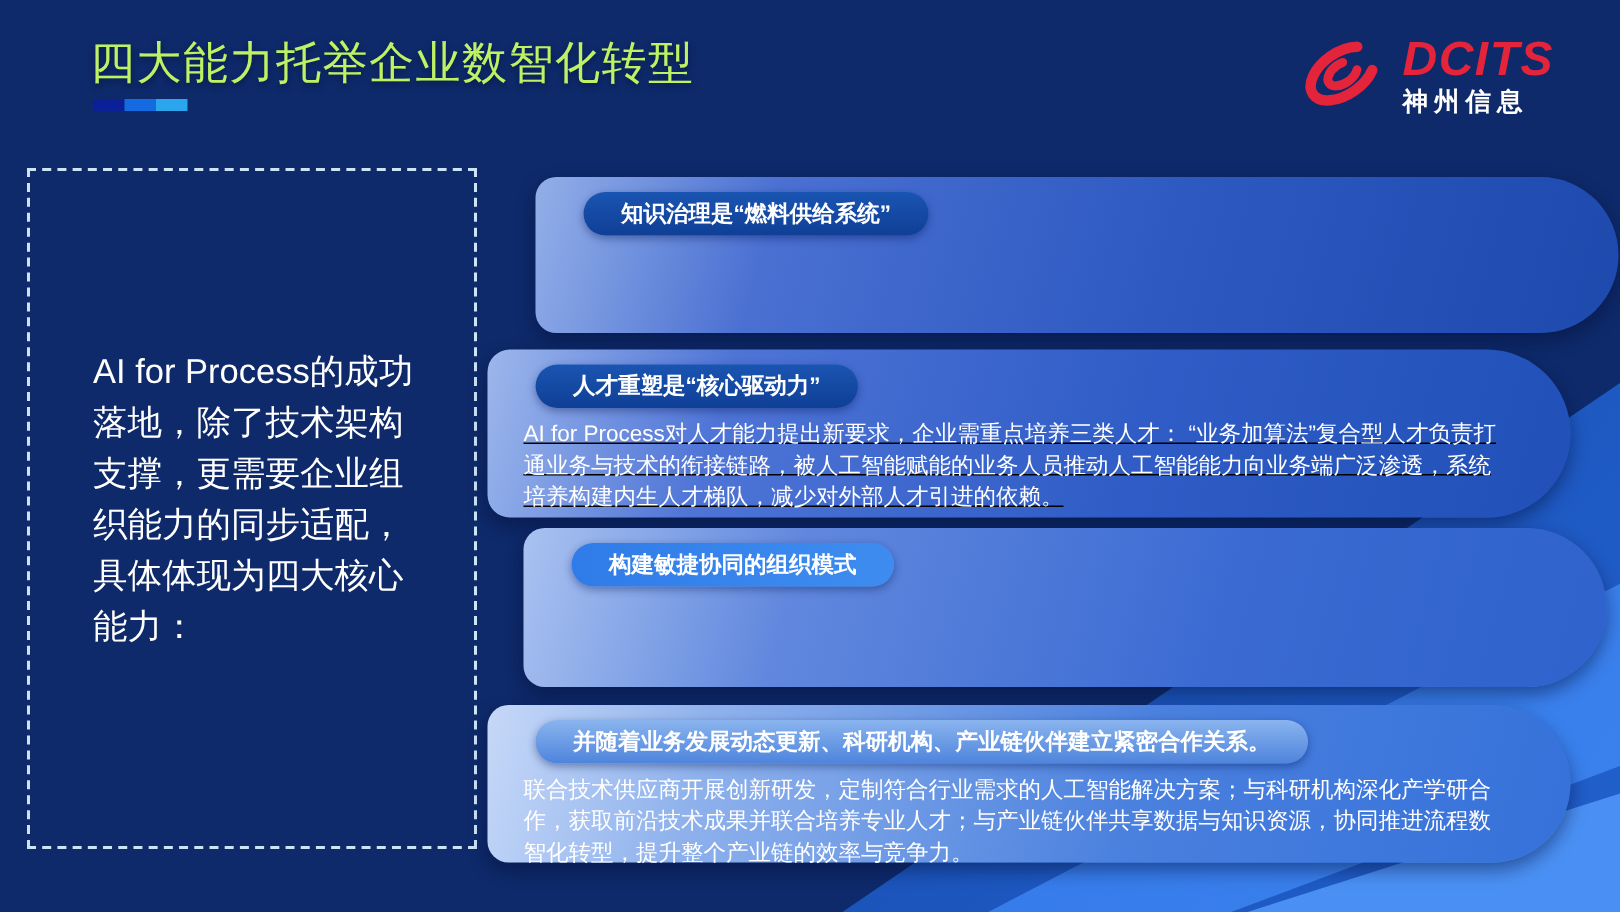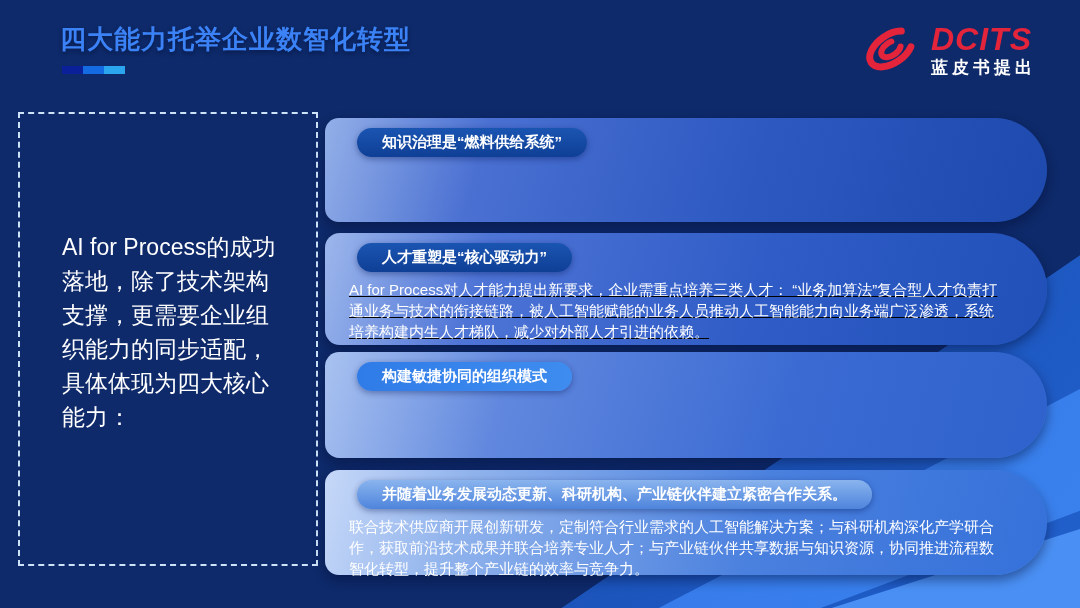--- a/index.html
+++ b/index.html
@@ -10,21 +10,21 @@
   }
   
   .dec{position:absolute;inset:0;z-index:0;}
   .dec1{background:linear-gradient(130deg,#143e92 0%,#1c55bc 70%,#2160cc 100%);
         clip-path:polygon(100% 42%,100% 100%,52% 100%);}
   .dec2{background:linear-gradient(130deg,#2a6ade 0%,#3b82ee 100%);
         clip-path:polygon(100% 64%,100% 84%,76% 100%,61% 100%);}
   .dec3{background:#4a90f4;clip-path:polygon(100% 87%,100% 100%,77% 100%);}
   
   .title{position:absolute;z-index:2;left:60px;top:22px;margin:0;
-         font-size:26px;font-weight:700;color:#3b82f6;letter-spacing:1px;
+         font-size:30px;font-weight:400;color:#bef264;letter-spacing:1px;
          text-shadow:0 2px 4px rgba(0,10,40,.5);}
   .underline{position:absolute;z-index:2;left:62px;top:66px;display:flex;}
   .underline span{width:21px;height:8px;}
   .underline span:nth-child(1){background:#0a2098;}
   .underline span:nth-child(2){background:#146ae0;}
   .underline span:nth-child(3){background:#2ba6ee;}
   .logo{position:absolute;z-index:2;right:44px;top:22px;display:flex;align-items:center;gap:10px;}
   .logo svg{width:60px;height:54px;}
   .logo-text{display:flex;flex-direction:column;line-height:1;}
   .logo-brand{font-style:italic;font-weight:900;font-size:32px;color:#e3243b;letter-spacing:1px;}
@@ -34,25 +34,25 @@
          border:2px dashed #cde3f8;box-sizing:border-box;}
   .intro p{margin:116px 26px 0 42px;font-size:23px;line-height:34px;
            color:#ffffff;font-weight:400;}
   
   .cards{position:absolute;z-index:2;left:325px;top:118px;width:722px;height:456px;}
   .card{position:absolute;left:0;width:722px;box-sizing:border-box;
         padding:10px 42px 10px 24px;
         border-radius:16px 60px 60px 16px;
         box-shadow:0 5px 12px rgba(3,12,48,.45);}
   .card1{top:0;height:104px;
-         background:linear-gradient(105deg,#93afe8 0%,#4a70d2 22%,#2c58c0 60%,#1e4aae 100%);}
+         background:linear-gradient(105deg,#93afe8 0%,#4a70d2 22%,#2c58c0 60%,#1e4aae 100%);margin-left:32px;}
   .card2{top:115px;height:112px;
          background:linear-gradient(105deg,#9db7ec 0%,#4e74d6 22%,#2f5cc6 60%,#2150b8 100%);text-decoration:underline;}
   .card3{top:234px;height:106px;
-         background:linear-gradient(105deg,#a9c2f0 0%,#6188de 25%,#3a6ad2 65%,#2f62cc 100%);}
+         background:linear-gradient(105deg,#a9c2f0 0%,#6188de 25%,#3a6ad2 65%,#2f62cc 100%);margin-left:24px;}
   .card4{top:352px;height:105px;
          background:linear-gradient(105deg,#c6d8f8 0%,#8fb2ec 20%,#4a80de 60%,#3571da 100%);}
   .pill{display:inline-block;margin-left:8px;padding:5px 25px;border-radius:999px;
         font-size:15px;font-weight:700;color:#ffffff;
         box-shadow:0 2px 6px rgba(0,20,80,.4);}
   .card1 .pill,.card2 .pill{background:linear-gradient(180deg,#1a55b2,#0f3f96);}
   .card3 .pill{background:linear-gradient(90deg,#2f7ce8,#3f8cf0);}
   .card4 .pill{background:linear-gradient(180deg,#8ab4ee,#4e84dc);}
   .card .body{margin:7px 0 0;font-size:15px;line-height:21px;color:#ffffff;}
 </style>
@@ -74,21 +74,21 @@
 
   <div class="logo">
     <svg viewBox="0 0 60 54" aria-hidden="true">
       <g transform="rotate(-35 30 27)" stroke="#e3243b" fill="none" stroke-linecap="round">
         <ellipse cx="30" cy="27" rx="24" ry="14" stroke-width="7" stroke-dasharray="98 28" stroke-dashoffset="-12"></ellipse>
         <ellipse cx="30" cy="27" rx="11" ry="6.5" stroke-width="6" stroke-dasharray="42 16" stroke-dashoffset="-4"></ellipse>
       </g>
     </svg>
     <div class="logo-text">
       <span class="logo-brand">DCITS</span>
-      <span class="logo-sub">蓝皮书提出</span>
+      <span class="logo-sub">神州信息</span>
     </div>
   </div>
 
   <aside class="intro">
     <p>AI for Process的成功落地，除了技术架构支撑，更需要企业组织能力的同步适配，具体体现为四大核心能力：</p>
   </aside>
 
   <section class="cards">
 
     <article class="card card1">

